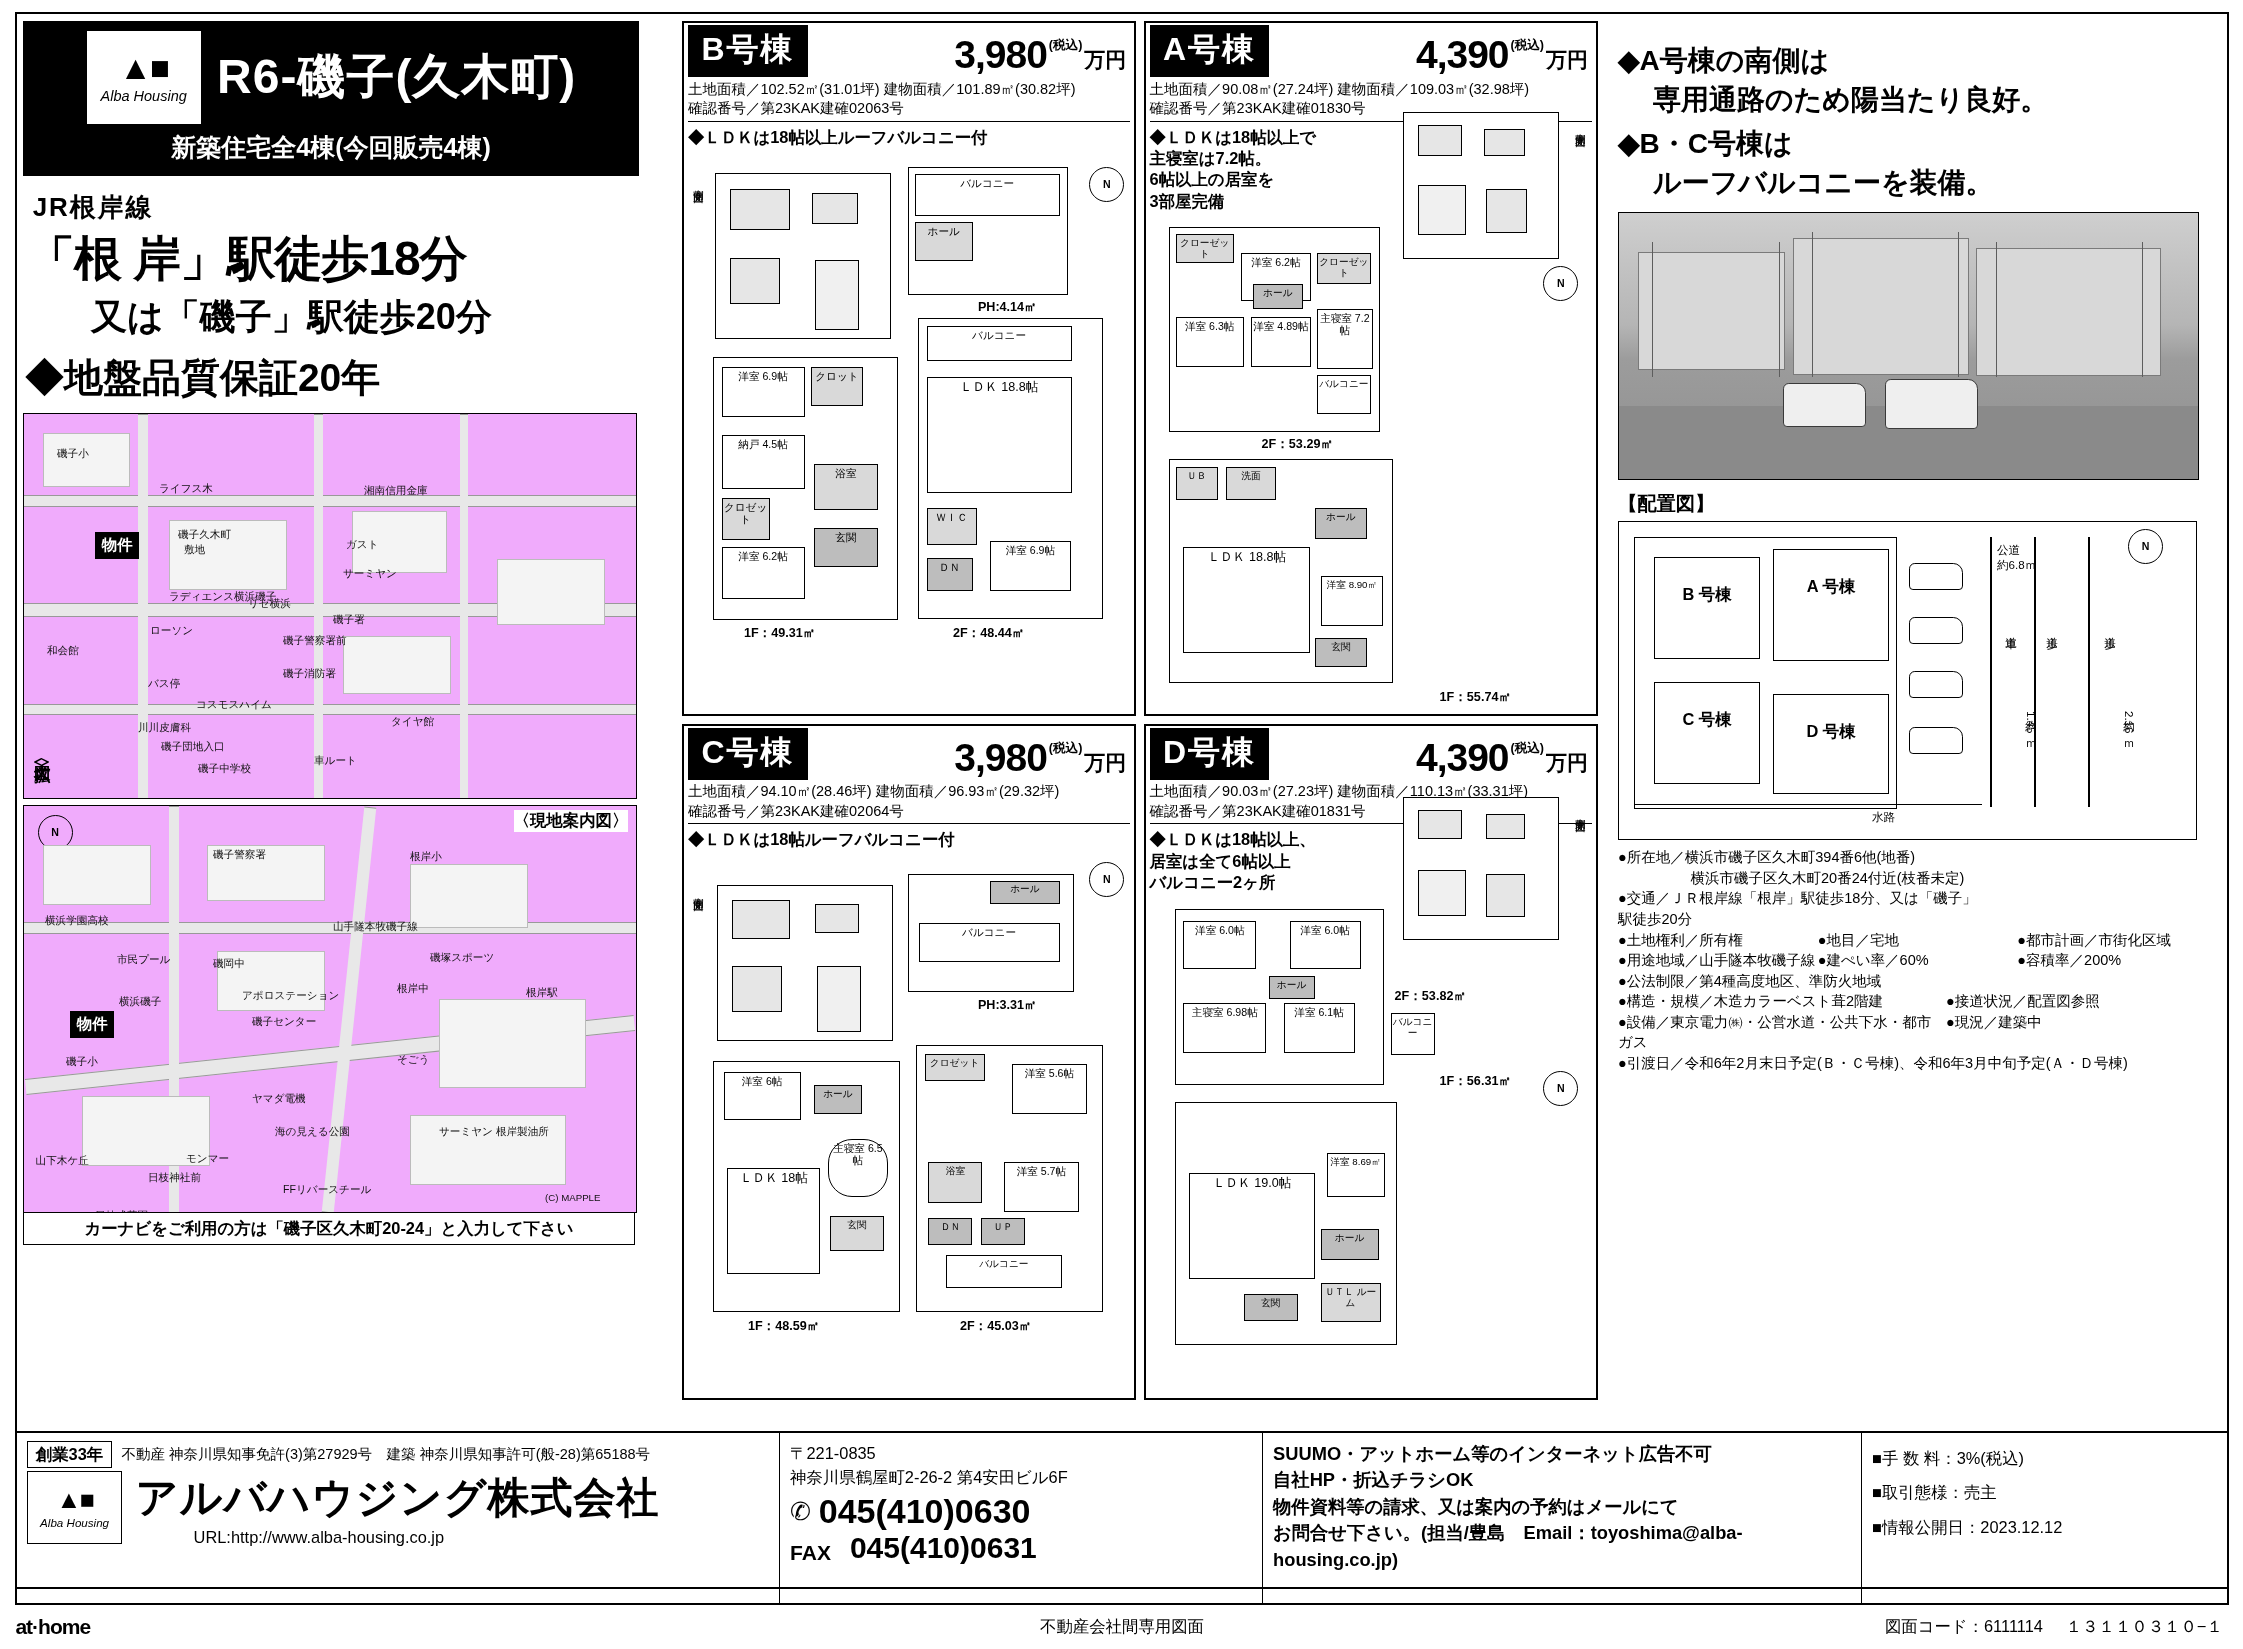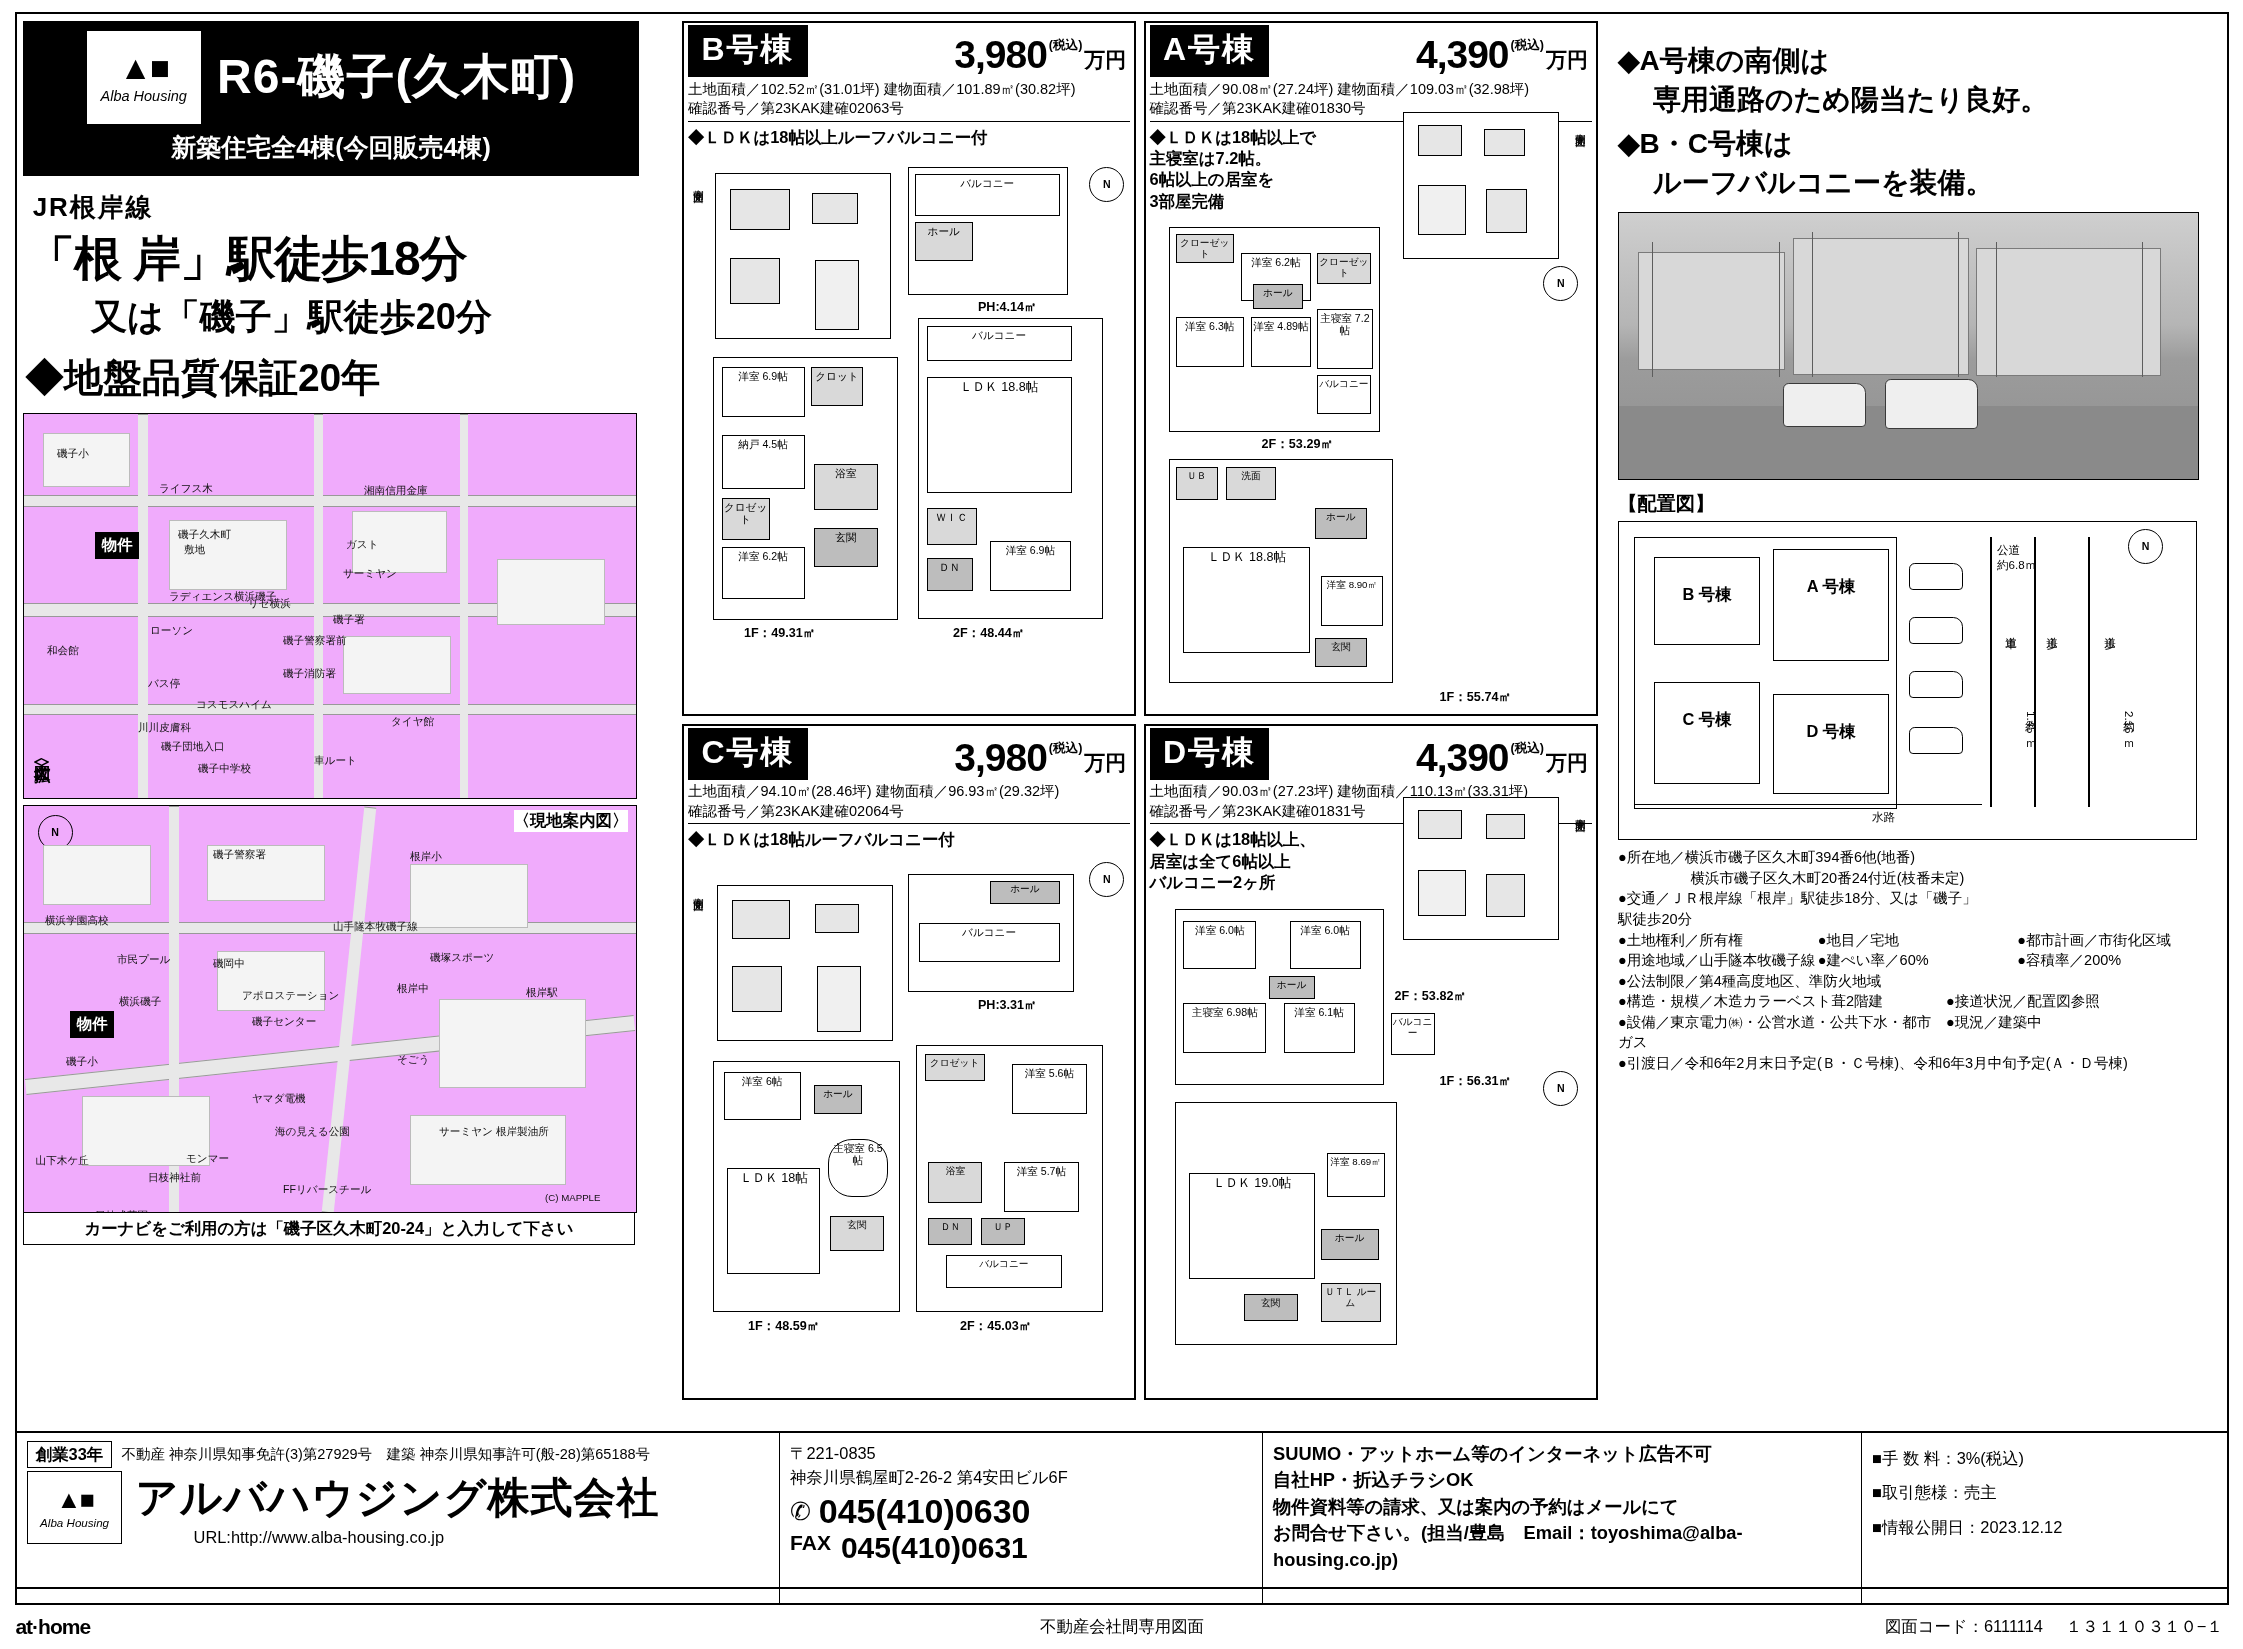--- a/index.html
+++ b/index.html
@@ -746,21 +746,21 @@
       <div class="scaff" style="left:193px;top:19.3px;width:145px;height:145px;"></div>
       <div class="scaff" style="left:377px;top:29px;width:145px;height:135px;"></div>
       <div class="road" style="top:193px;height:73px;"></div>
       <div class="car" style="left:164px;top:170px;width:81px;height:42px;"></div>
       <div class="car" style="left:266px;top:166px;width:91px;height:48px;"></div>
     </div>
 
     <div class="sec-title">【配置図】</div>
     <div class="site-box">
       <div class="compass" style="right:33px;top:7.7px;">N</div>
-      <div class="lot" style="left:35px;top:35px;width:106px;height:88px;">B 号棟</div>
+      <div class="lot" style="left:35px;top:35px;width:106px;height:102px;">B 号棟</div>
       <div class="lot" style="left:154px;top:27px;width:116px;height:112px;">A 号棟</div>
       <div class="lot" style="left:35px;top:160px;width:106px;height:102px;">C 号棟</div>
       <div class="lot" style="left:154px;top:172px;width:116px;height:100px;">D 号棟</div>
       <div class="parkcar" style="left:290px;top:41px;"></div>
       <div class="parkcar" style="left:290px;top:95px;"></div>
       <div class="parkcar" style="left:290px;top:149px;"></div>
       <div class="parkcar" style="left:290px;top:205px;"></div>
       <div class="site-label" style="left:378px;top:21px;white-space:pre-line;">公道
 約6.8ｍ</div>
       <div class="site-label v" style="left:384px;top:106px;">車道</div>
@@ -829,21 +829,21 @@
       </div>
     </div>
 
     <div class="f-col f-sep" style="width:483px;">
       <div class="addr">〒221-0835</div>
       <div class="addr">神奈川県鶴屋町2-26-2 第4安田ビル6F</div>
       <div style="display:flex;align-items:center;gap:7.7px;margin-top:1.9px;">
         <span style="font-size:25px;">✆</span>
         <span class="tel">045(410)0630</span>
       </div>
-      <div style="display:flex;align-items:flex-start;gap:10px;">
+      <div style="display:flex;align-items:flex-end;gap:19px;">
         <span style="font-size:21px;font-weight:bold;">FAX</span>
         <span class="fax">045(410)0631</span>
       </div>
     </div>
 
     <div class="f-col f-sep" style="width:599px;">
       <div class="note" style="white-space:pre-line;">SUUMO・アットホーム等のインターネット広告不可
 自社HP・折込チラシOK
 物件資料等の請求、又は案内の予約はメールにて
 お問合せ下さい。(担当/豊島　Email：toyoshima@alba-housing.co.jp)</div>

